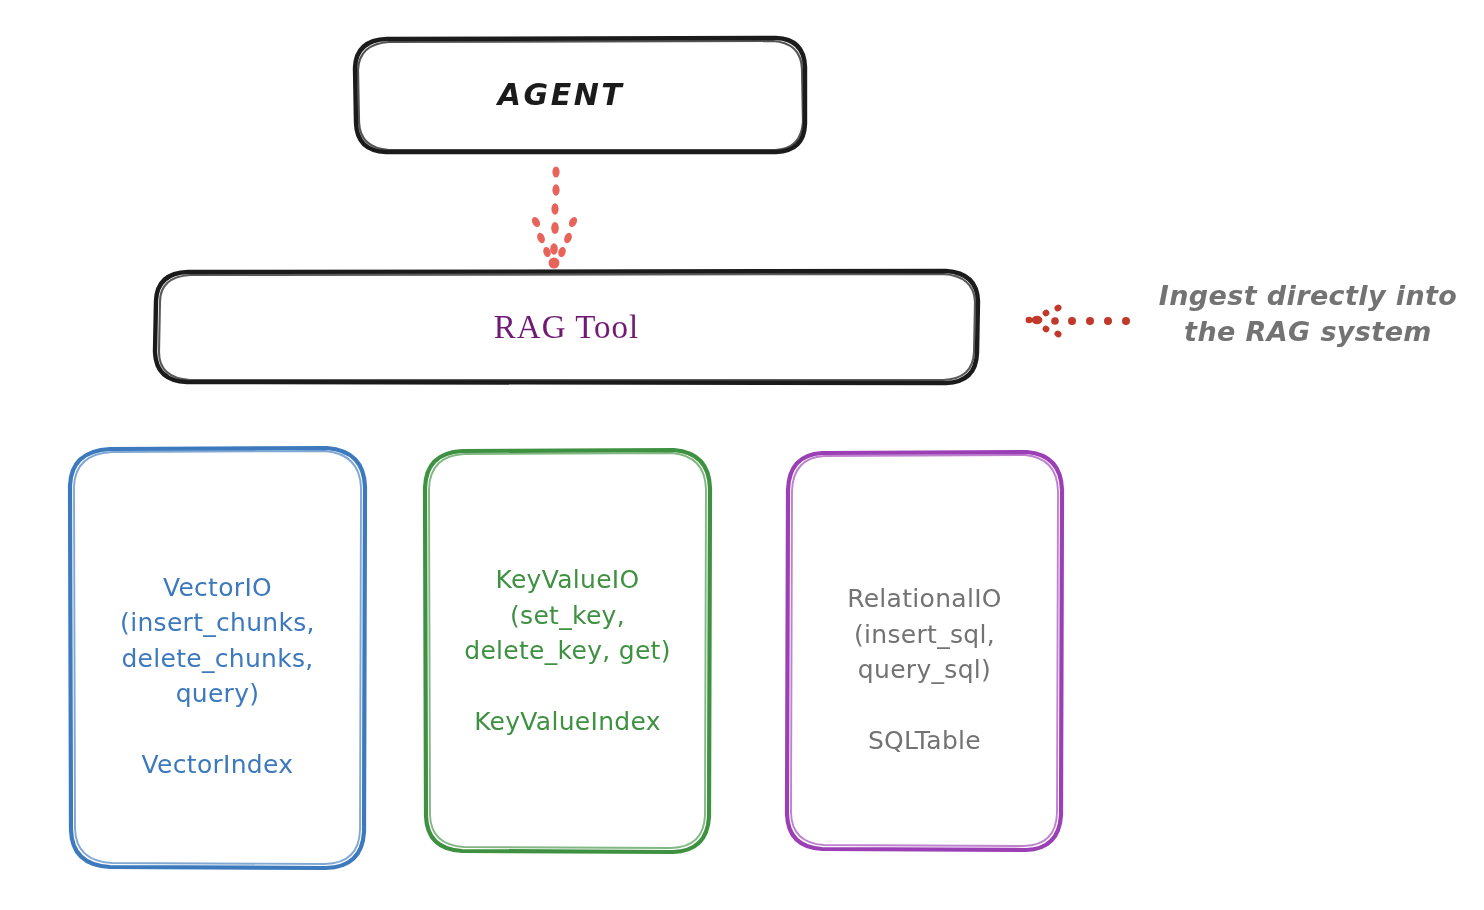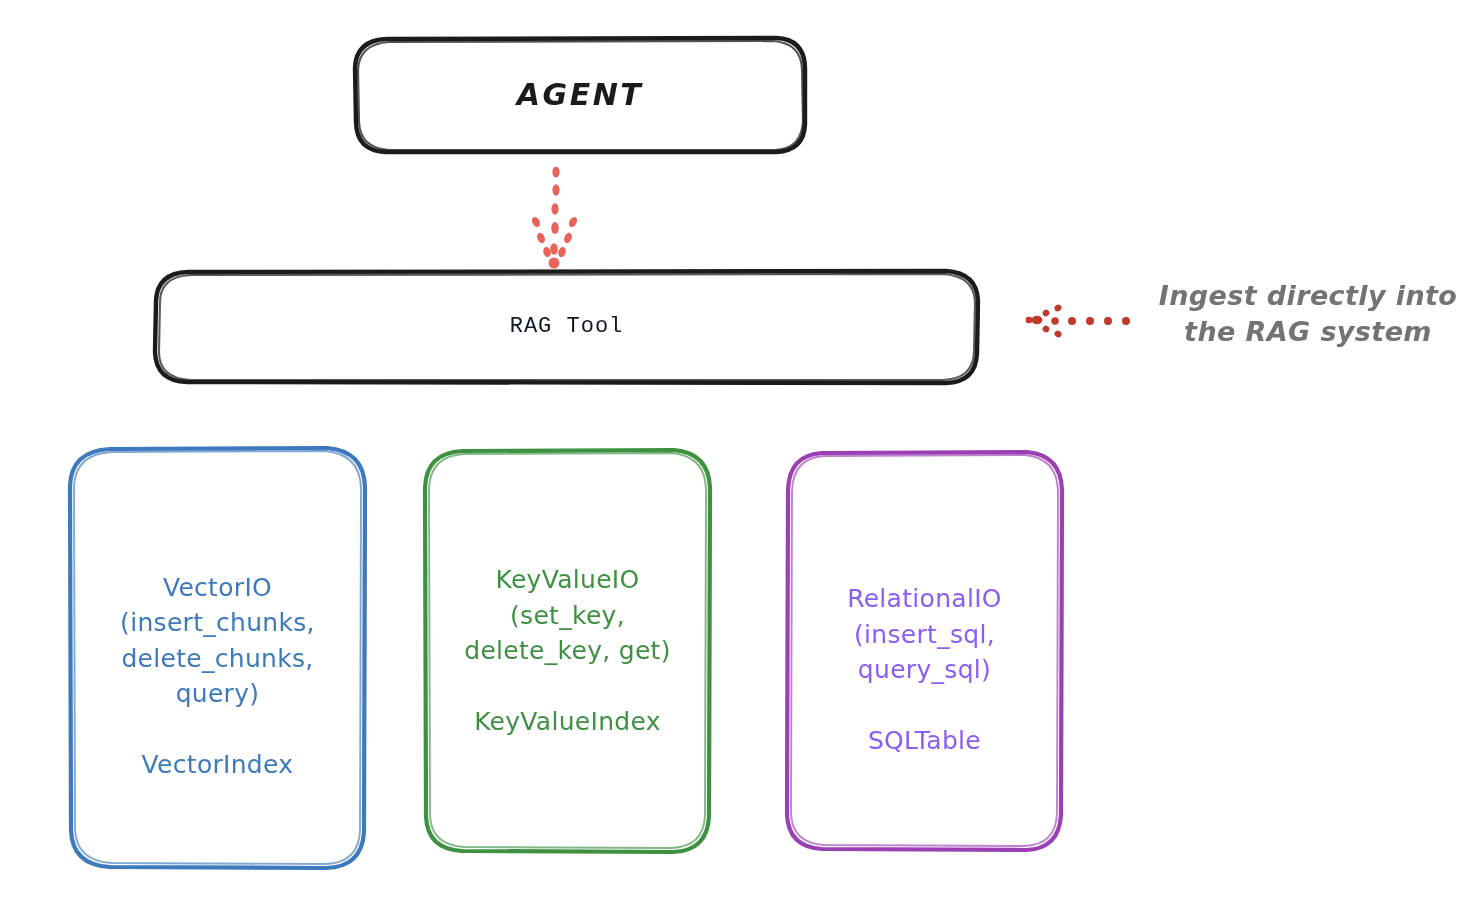--- a/index.html
+++ b/index.html
@@ -34,45 +34,45 @@
     text-align: center;
     box-sizing: border-box;
   }
   .node-label {
     white-space: pre-line;
     line-height: 1.28;
     letter-spacing: 0.5px;
   }
   
   #agent-box {
-    left: 355px;
+    left: 336px;
     top: 38px;
     width: 450px;
     height: 114px;
   }
   #agent-box .node-label {
     font-family: "DejaVu Sans", sans-serif;
     font-size: 30px;
     font-style: italic;
     font-weight: 600;
     color: #1b1b1b;
     letter-spacing: 2.5px;
   }
   
   #rag-tool-box {
     left: 155px;
     top: 271px;
     width: 823px;
     height: 112px;
   }
   #rag-tool-box .node-label {
-    font-family: Liberation Mono, monospace;
-    font-size: 22px;
+    font-family: Liberation Serif, serif;
+    font-size: 33px;
     font-weight: 500;
-    color: #0f172a;
+    color: #701a75;
     letter-spacing: 1px;
   }
   
   #vector-io-box {
     left: 70px;
     top: 448px;
     width: 295px;
     height: 420px;
   }
   #key-value-io-box {
@@ -90,21 +90,21 @@
   }
   .provider .node-label {
     font-family: "DejaVu Sans", sans-serif;
     font-size: 25px;
     font-weight: 500;
     line-height: 1.42;
     letter-spacing: 0.3px;
   }
   #vector-io-box .node-label  { color: #3d79bd; margin-top: 36px; }
   #key-value-io-box .node-label { color: #3f9142; }
-  #relational-io-box .node-label { color: #8b5cf6; margin-top: 38px; }
+  #relational-io-box .node-label { color: #737373; margin-top: 38px; }
 
   
   #ingest-annotation {
     position: absolute;
     left: 1143px;
     top: 278px;
     width: 330px;
     color: #737373;
     font-family: "DejaVu Sans", sans-serif;
     font-size: 27px;

